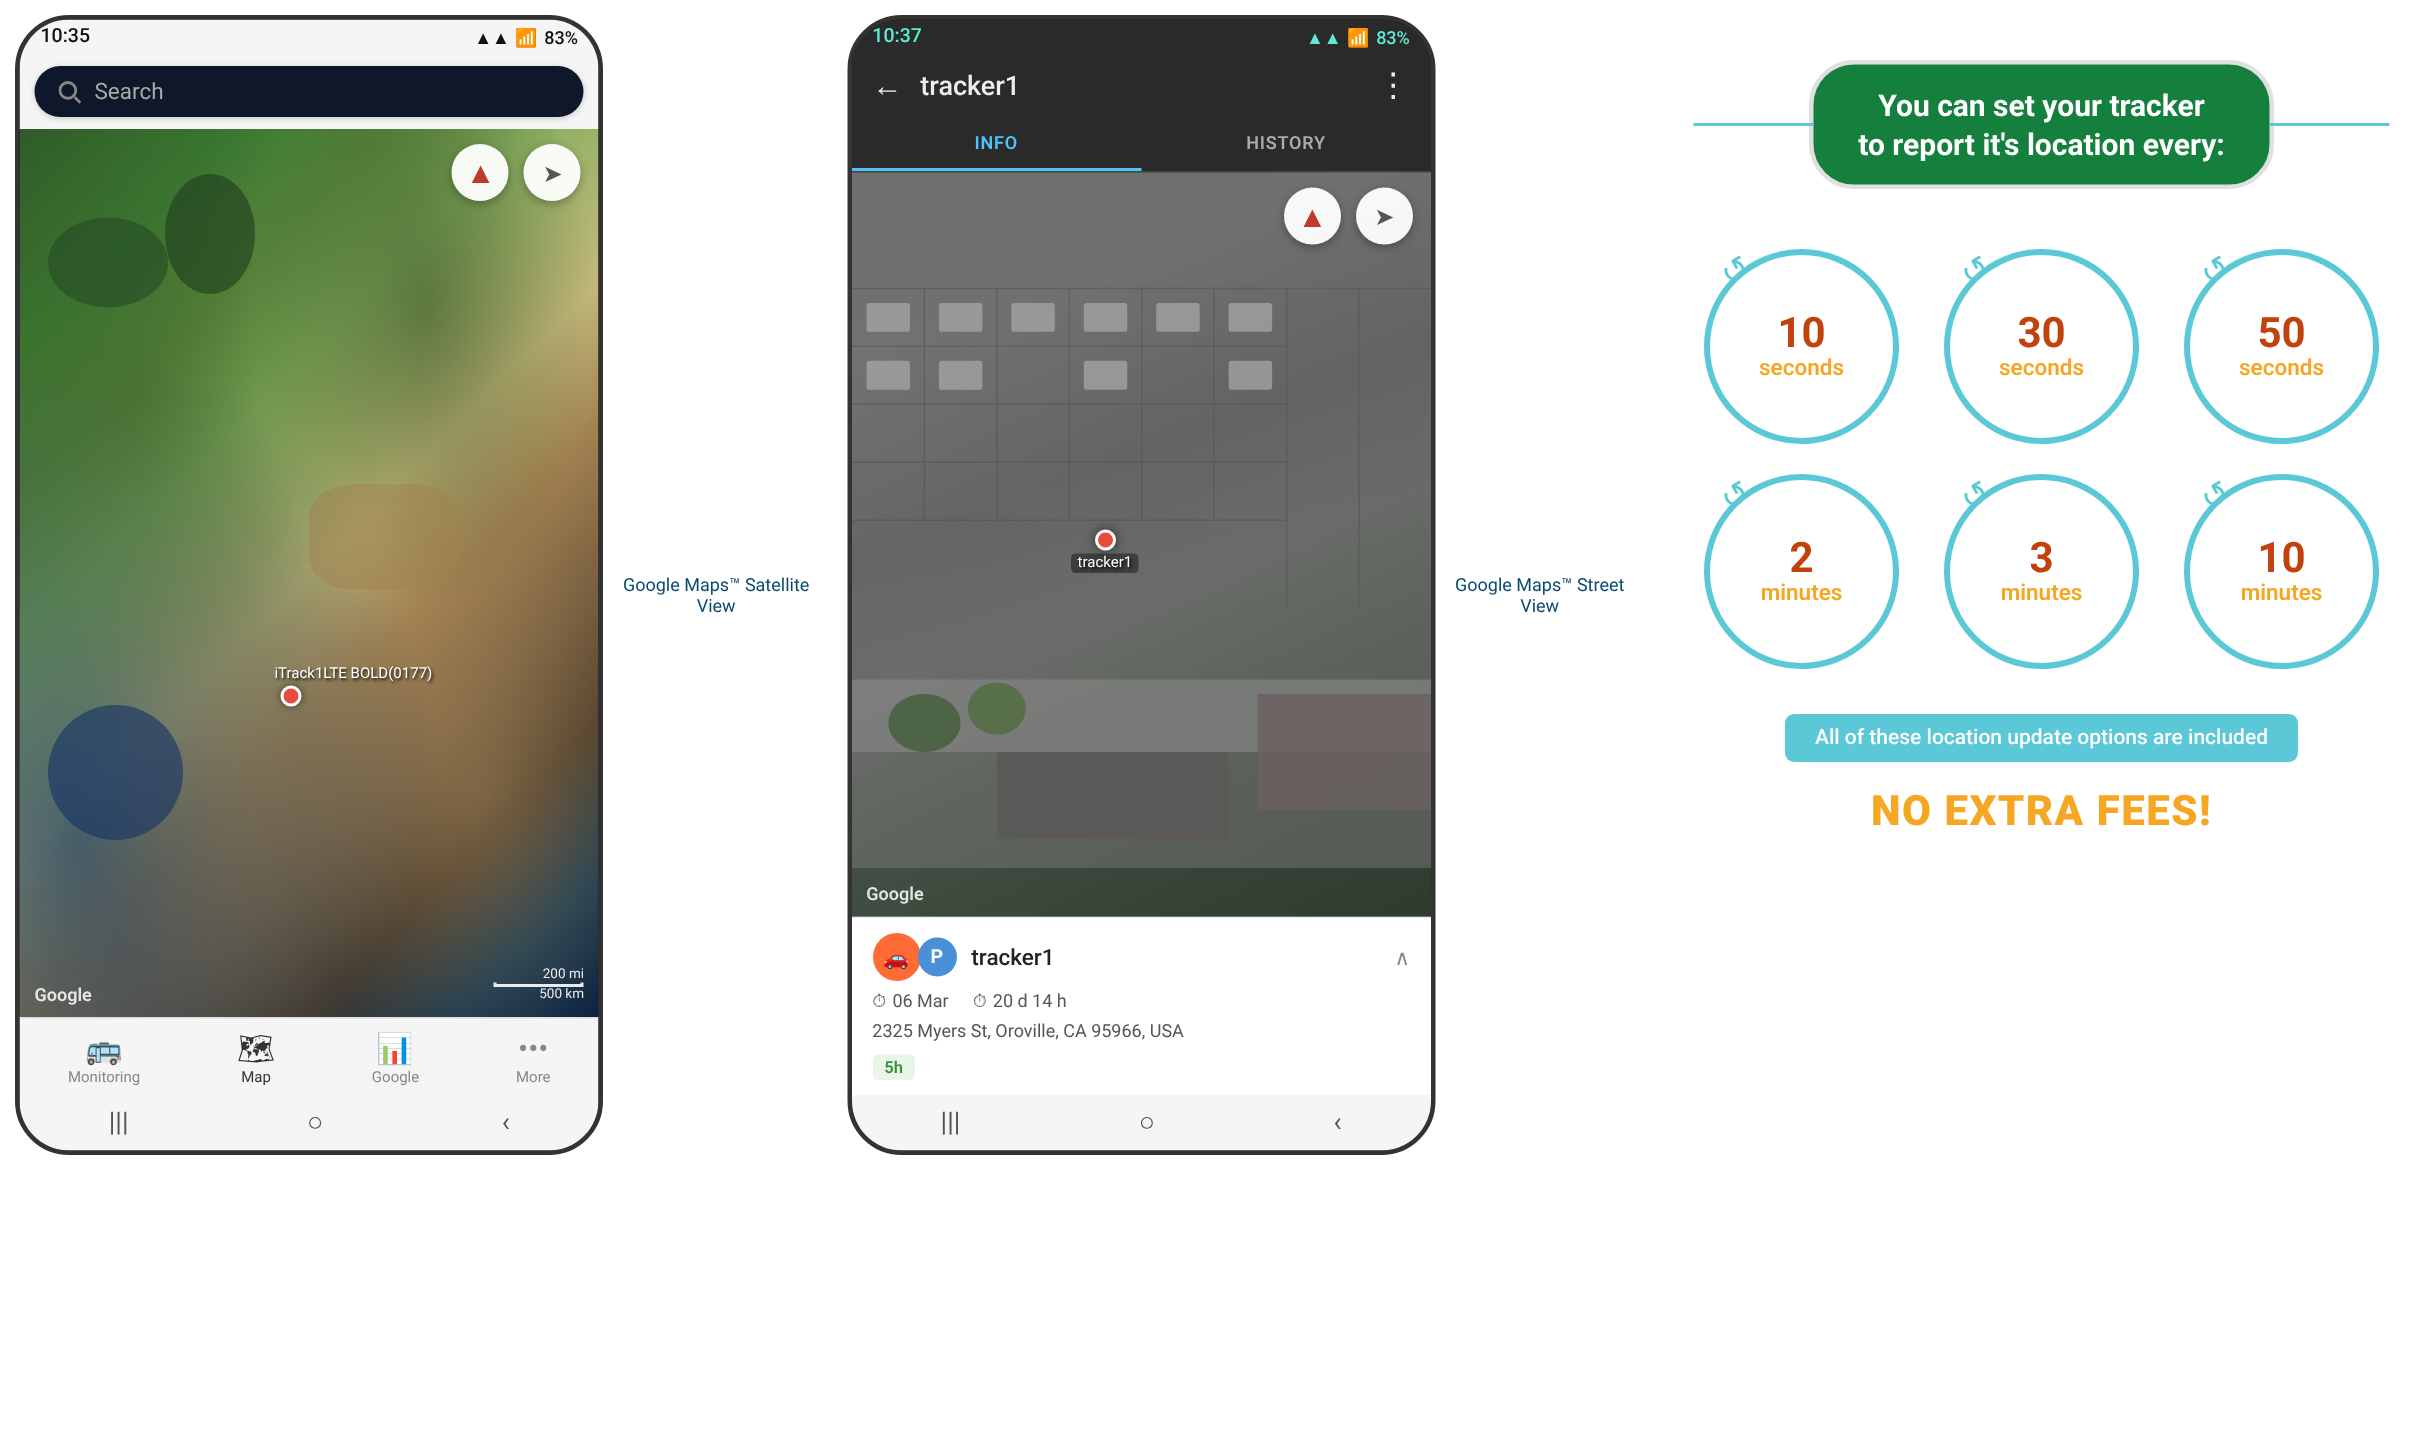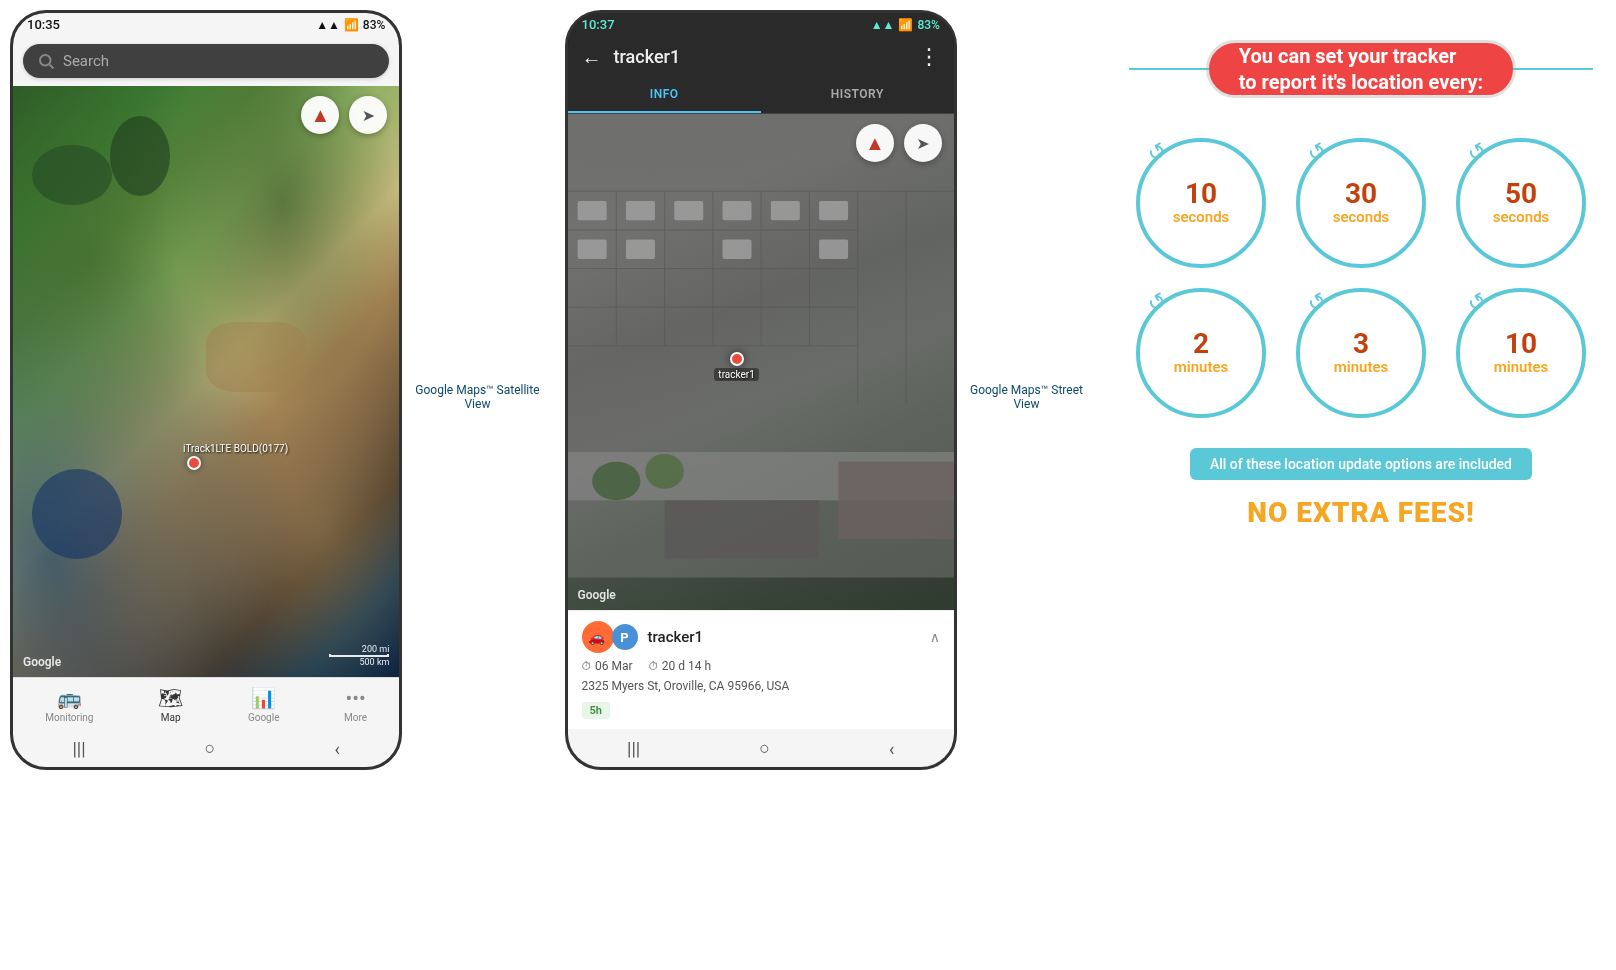--- a/index.html
+++ b/index.html
@@ -45,21 +45,21 @@
       font-size: 12px;
     }
 
     .search-bar-area {
       background: #f5f5f5;
       padding: 8px 10px;
       flex-shrink: 0;
     }
 
     .search-bar {
-      background: #404040;
+      background: #0f172a;
       border-radius: 24px;
       display: flex;
       align-items: center;
       padding: 8px 14px;
       gap: 8px;
       box-shadow: 0 1px 4px rgba(0,0,0,0.18);
     }
 
     .search-icon-svg {
       width: 18px;
@@ -476,24 +476,24 @@
     
     .infographic-section {
       flex: 1;
       padding: 40px 30px 20px;
       display: flex;
       flex-direction: column;
       align-items: center;
     }
 
     .info-header-banner {
-      background: #ef4444;
+      background: #15803d;
       border-radius: 30px;
-      padding: 0 30px;
-      text-align: left;
+      padding: 14px 30px;
+      text-align: center;
       margin-bottom: 40px;
       position: relative;
       max-width: 380px;
       border: 3px solid #e0e0e0;
     }
 
     .info-header-banner::before,
     .info-header-banner::after {
       content: '';
       position: absolute;

